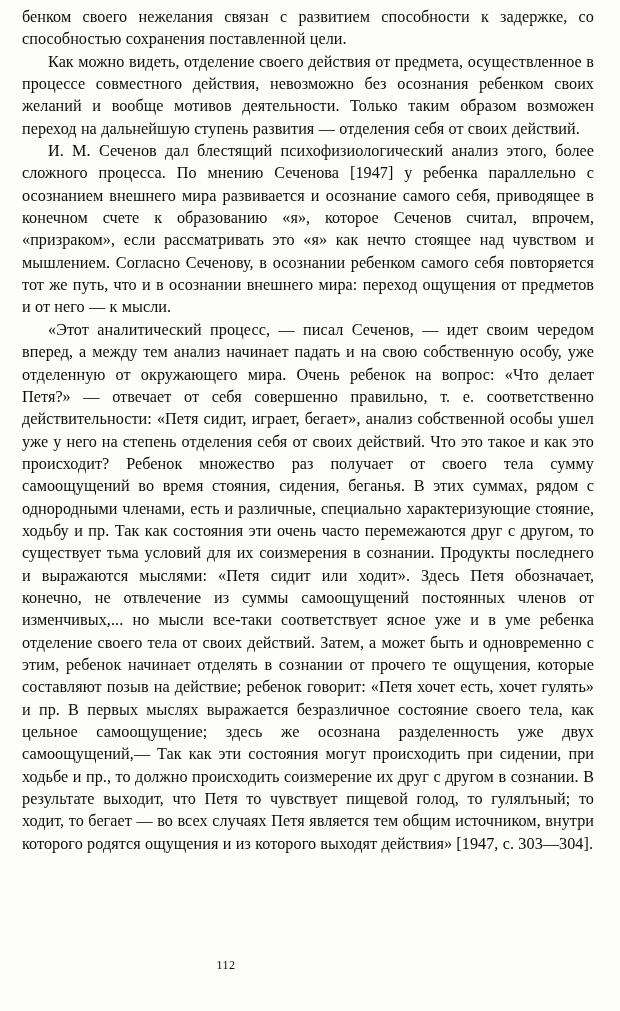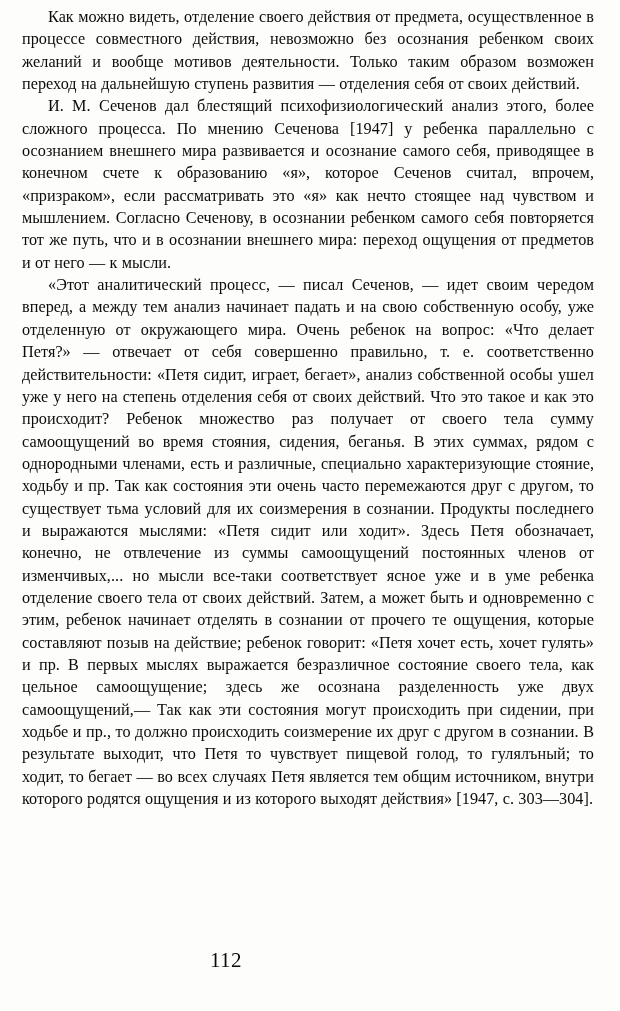--- a/index.html
+++ b/index.html
@@ -37,33 +37,34 @@
   }
   .body-text p.indent {
     text-indent: 26px;
   }
   .page-number {
     position: absolute;
     left: 0;
     right: 0;
     bottom: 38px;
     text-align: center;
-    font-size: 21px;
+    font-size: 12px;
     letter-spacing: 0.5px;
   }
   .pn-inner {
     display: inline-block;
     margin-left: -168px;
   }
 </style>
 </head>
 <body>
 
 <div class="page">
   <div class="body-text">
+    <p>бенком своего нежелания связан с развитием способности к за­держке, со способностью сохранения поставленной цели.</p>
     <p class="indent">Как можно видеть, отделение своего действия от предмета, осуществленное в процессе совместного действия, невозможно без осознания ребенком своих желаний и вообще мотивов деятельно­сти. Только таким образом возможен переход на дальнейшую сту­пень развития — отделения себя от своих действий.</p>
     <p class="indent">И. М. Сеченов дал блестящий психофизиологический анализ этого, более сложного процесса. По мнению Сеченова [1947] у ребенка параллельно с осознанием внешнего мира развивается и осознание самого себя, приводящее в конечном счете к образо­ванию «я», которое Сеченов считал, впрочем, «призраком», если рассматривать это «я» как нечто стоящее над чувством и мышлени­ем. Согласно Сеченову, в осознании ребенком самого себя повто­ряется тот же путь, что и в осознании внешнего мира: переход ощу­щения от предметов и от него — к мысли.</p>
     <p class="indent">«Этот аналитический процесс, — писал Сеченов, — идет своим чередом вперед, а между тем анализ начинает падать и на свою собственную особу, уже отделенную от окружающего мира. Очень ребенок на вопрос: «Что делает Петя?» — отвечает от себя совер­шенно правильно, т. е. соответственно действительности: «Петя сидит, играет, бегает», анализ собственной особы ушел уже у него на степень отделения себя от своих действий. Что это такое и как это происходит? Ребенок множество раз получает от своего тела сумму самоощущений во время стояния, сидения, беганья. В этих суммах, рядом с однородными членами, есть и различные, специ­ально характеризующие стояние, ходьбу и пр. Так как состояния эти очень часто перемежаются друг с другом, то существует тьма условий для их соизмерения в сознании. Продукты последнего и выражаются мыслями: «Петя сидит или ходит». Здесь Петя обо­значает, конечно, не отвлечение из суммы самоощущений постоян­ных членов от изменчивых,... но мысли все-таки соответствует ясное уже и в уме ребенка отделение своего тела от своих дейст­вий. Затем, а может быть и одновременно с этим, ребенок начина­ет отделять в сознании от прочего те ощущения, которые составля­ют позыв на действие; ребенок говорит: «Петя хочет есть, хочет гулять» и пр. В первых мыслях выражается безразличное состоя­ние своего тела, как цельное самоощущение; здесь же осознана разделенность уже двух самоощущений,— Так как эти состояния могут происходить при сидении, при ходьбе и пр., то должно про­исходить соизмерение их друг с другом в сознании. В результате выходит, что Петя то чувствует пищевой голод, то гулялъный; то ходит, то бегает — во всех случаях Петя является тем общим источником, внутри которого родятся ощущения и из которого вы­ходят действия» [1947, с. 303—304].</p>
   </div>
   <div class="page-number">
     <span class="pn-inner">112</span>
   </div>
 </div>
 
 </body></html>

